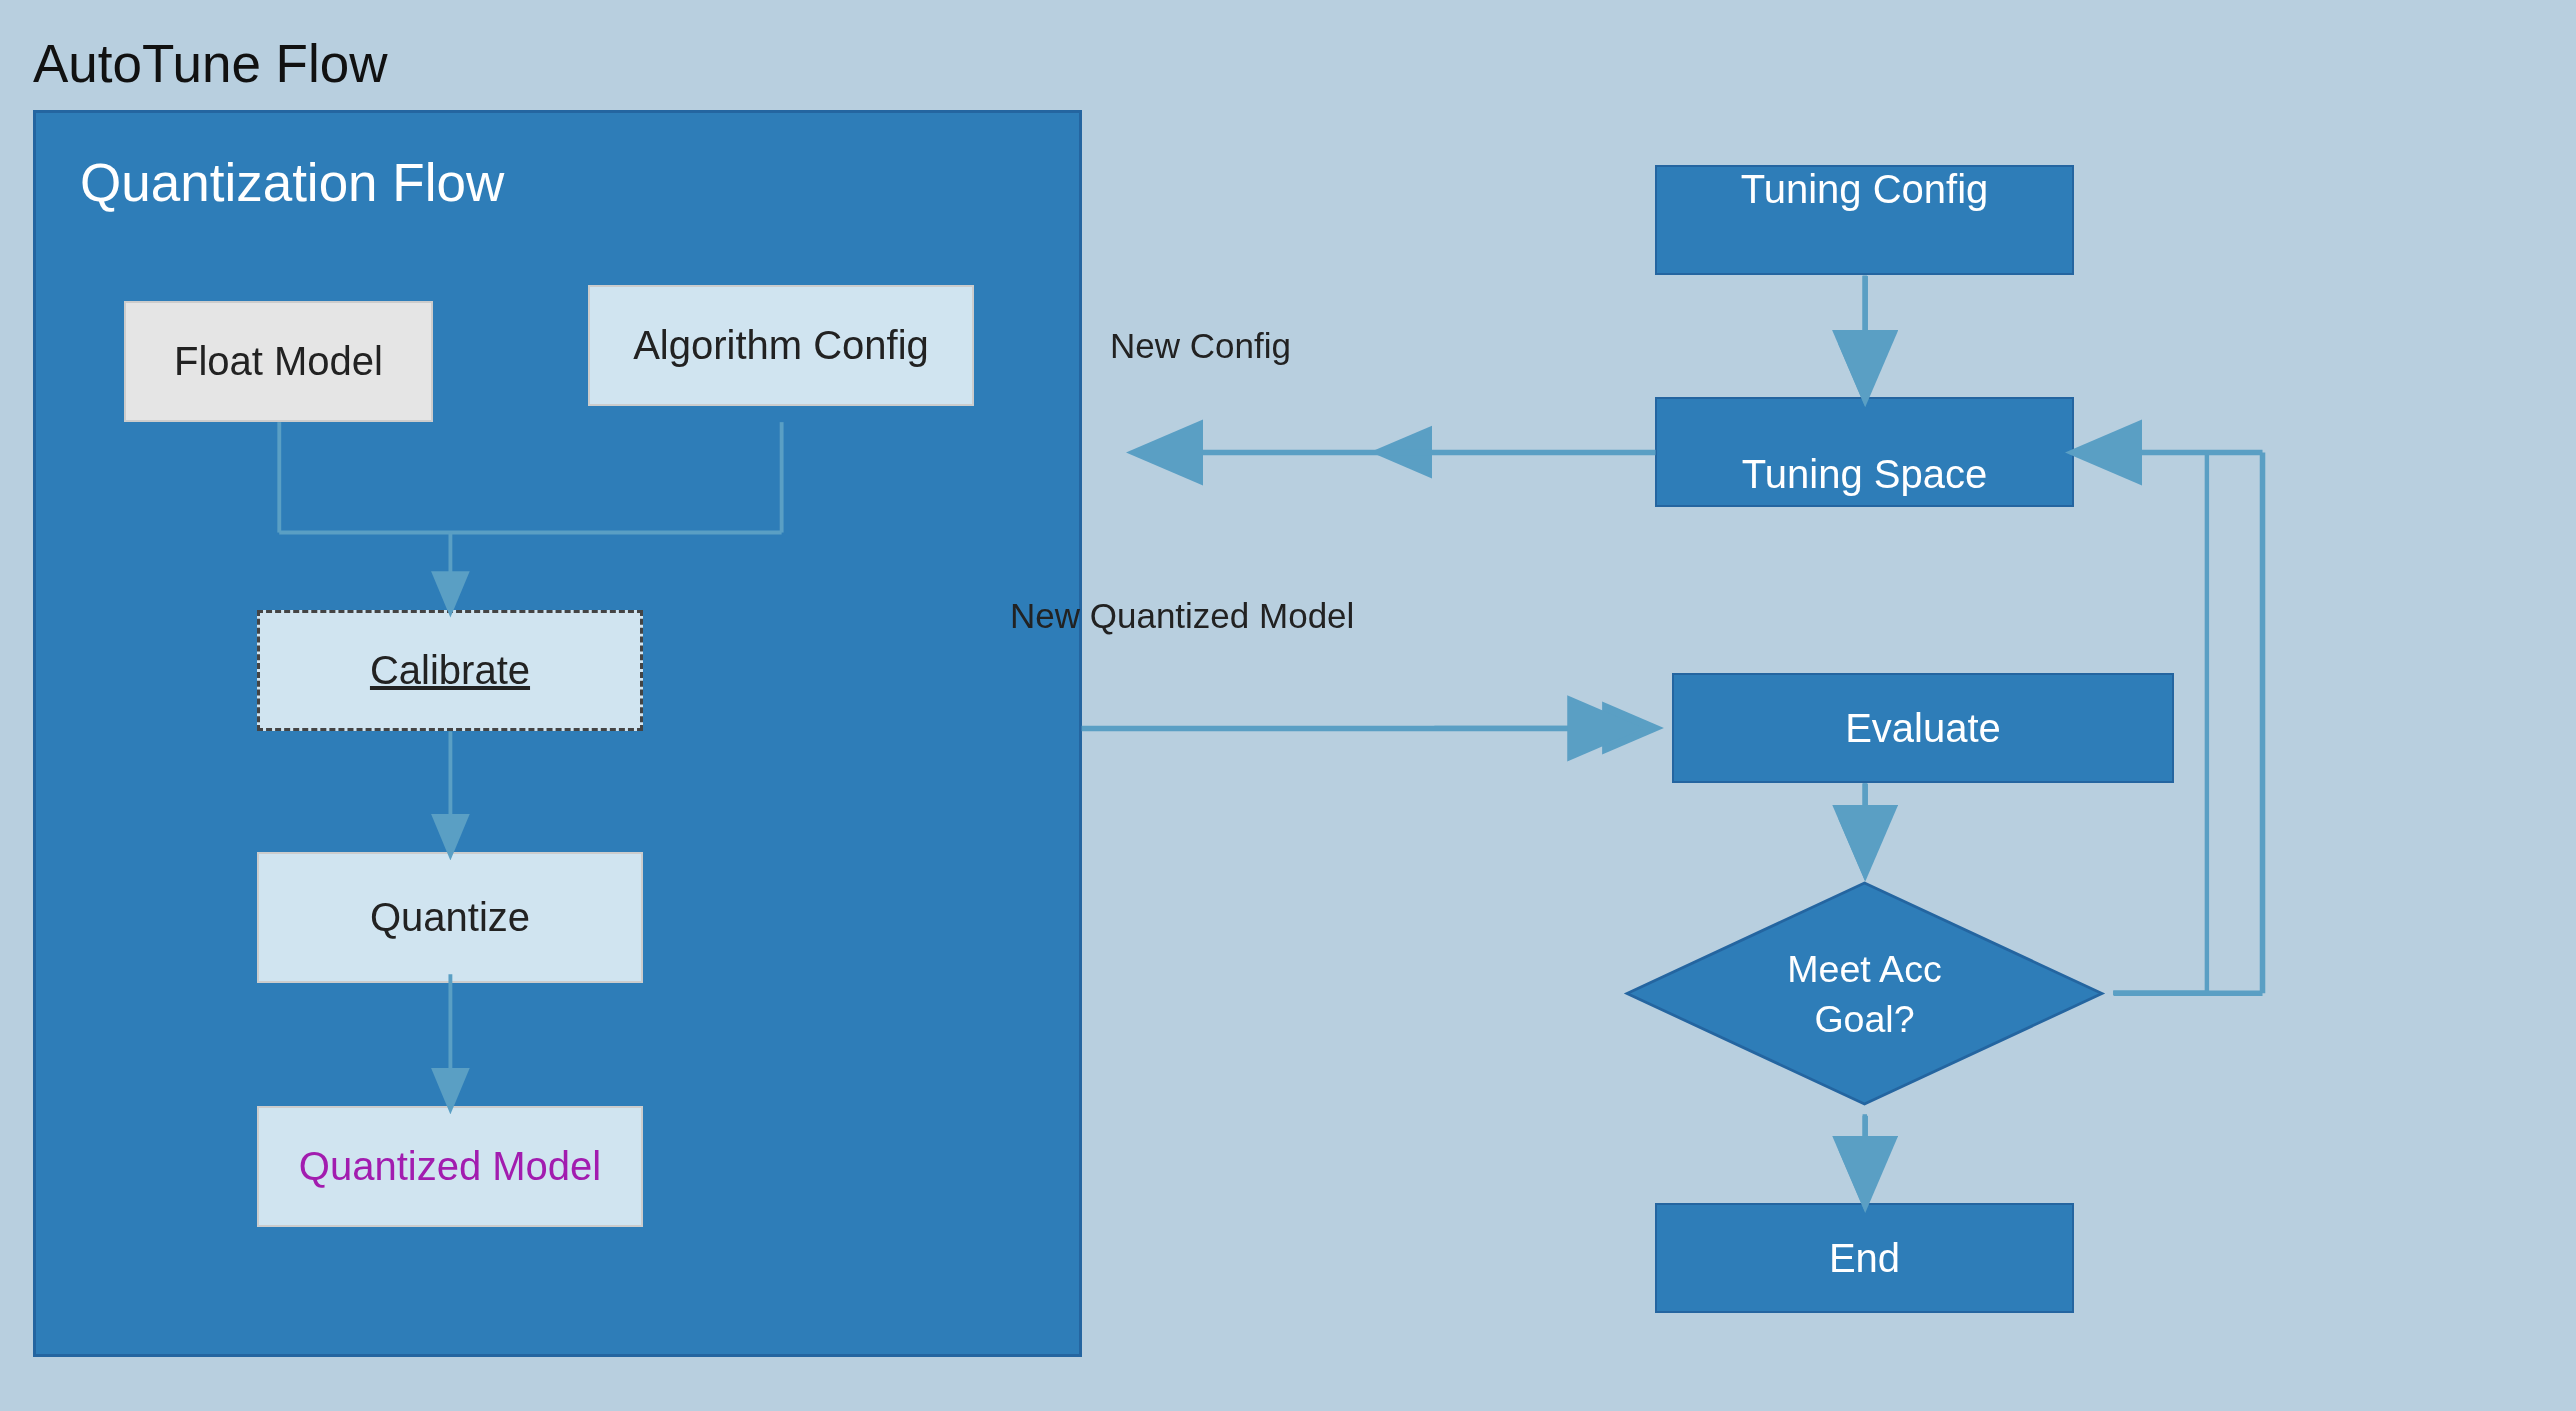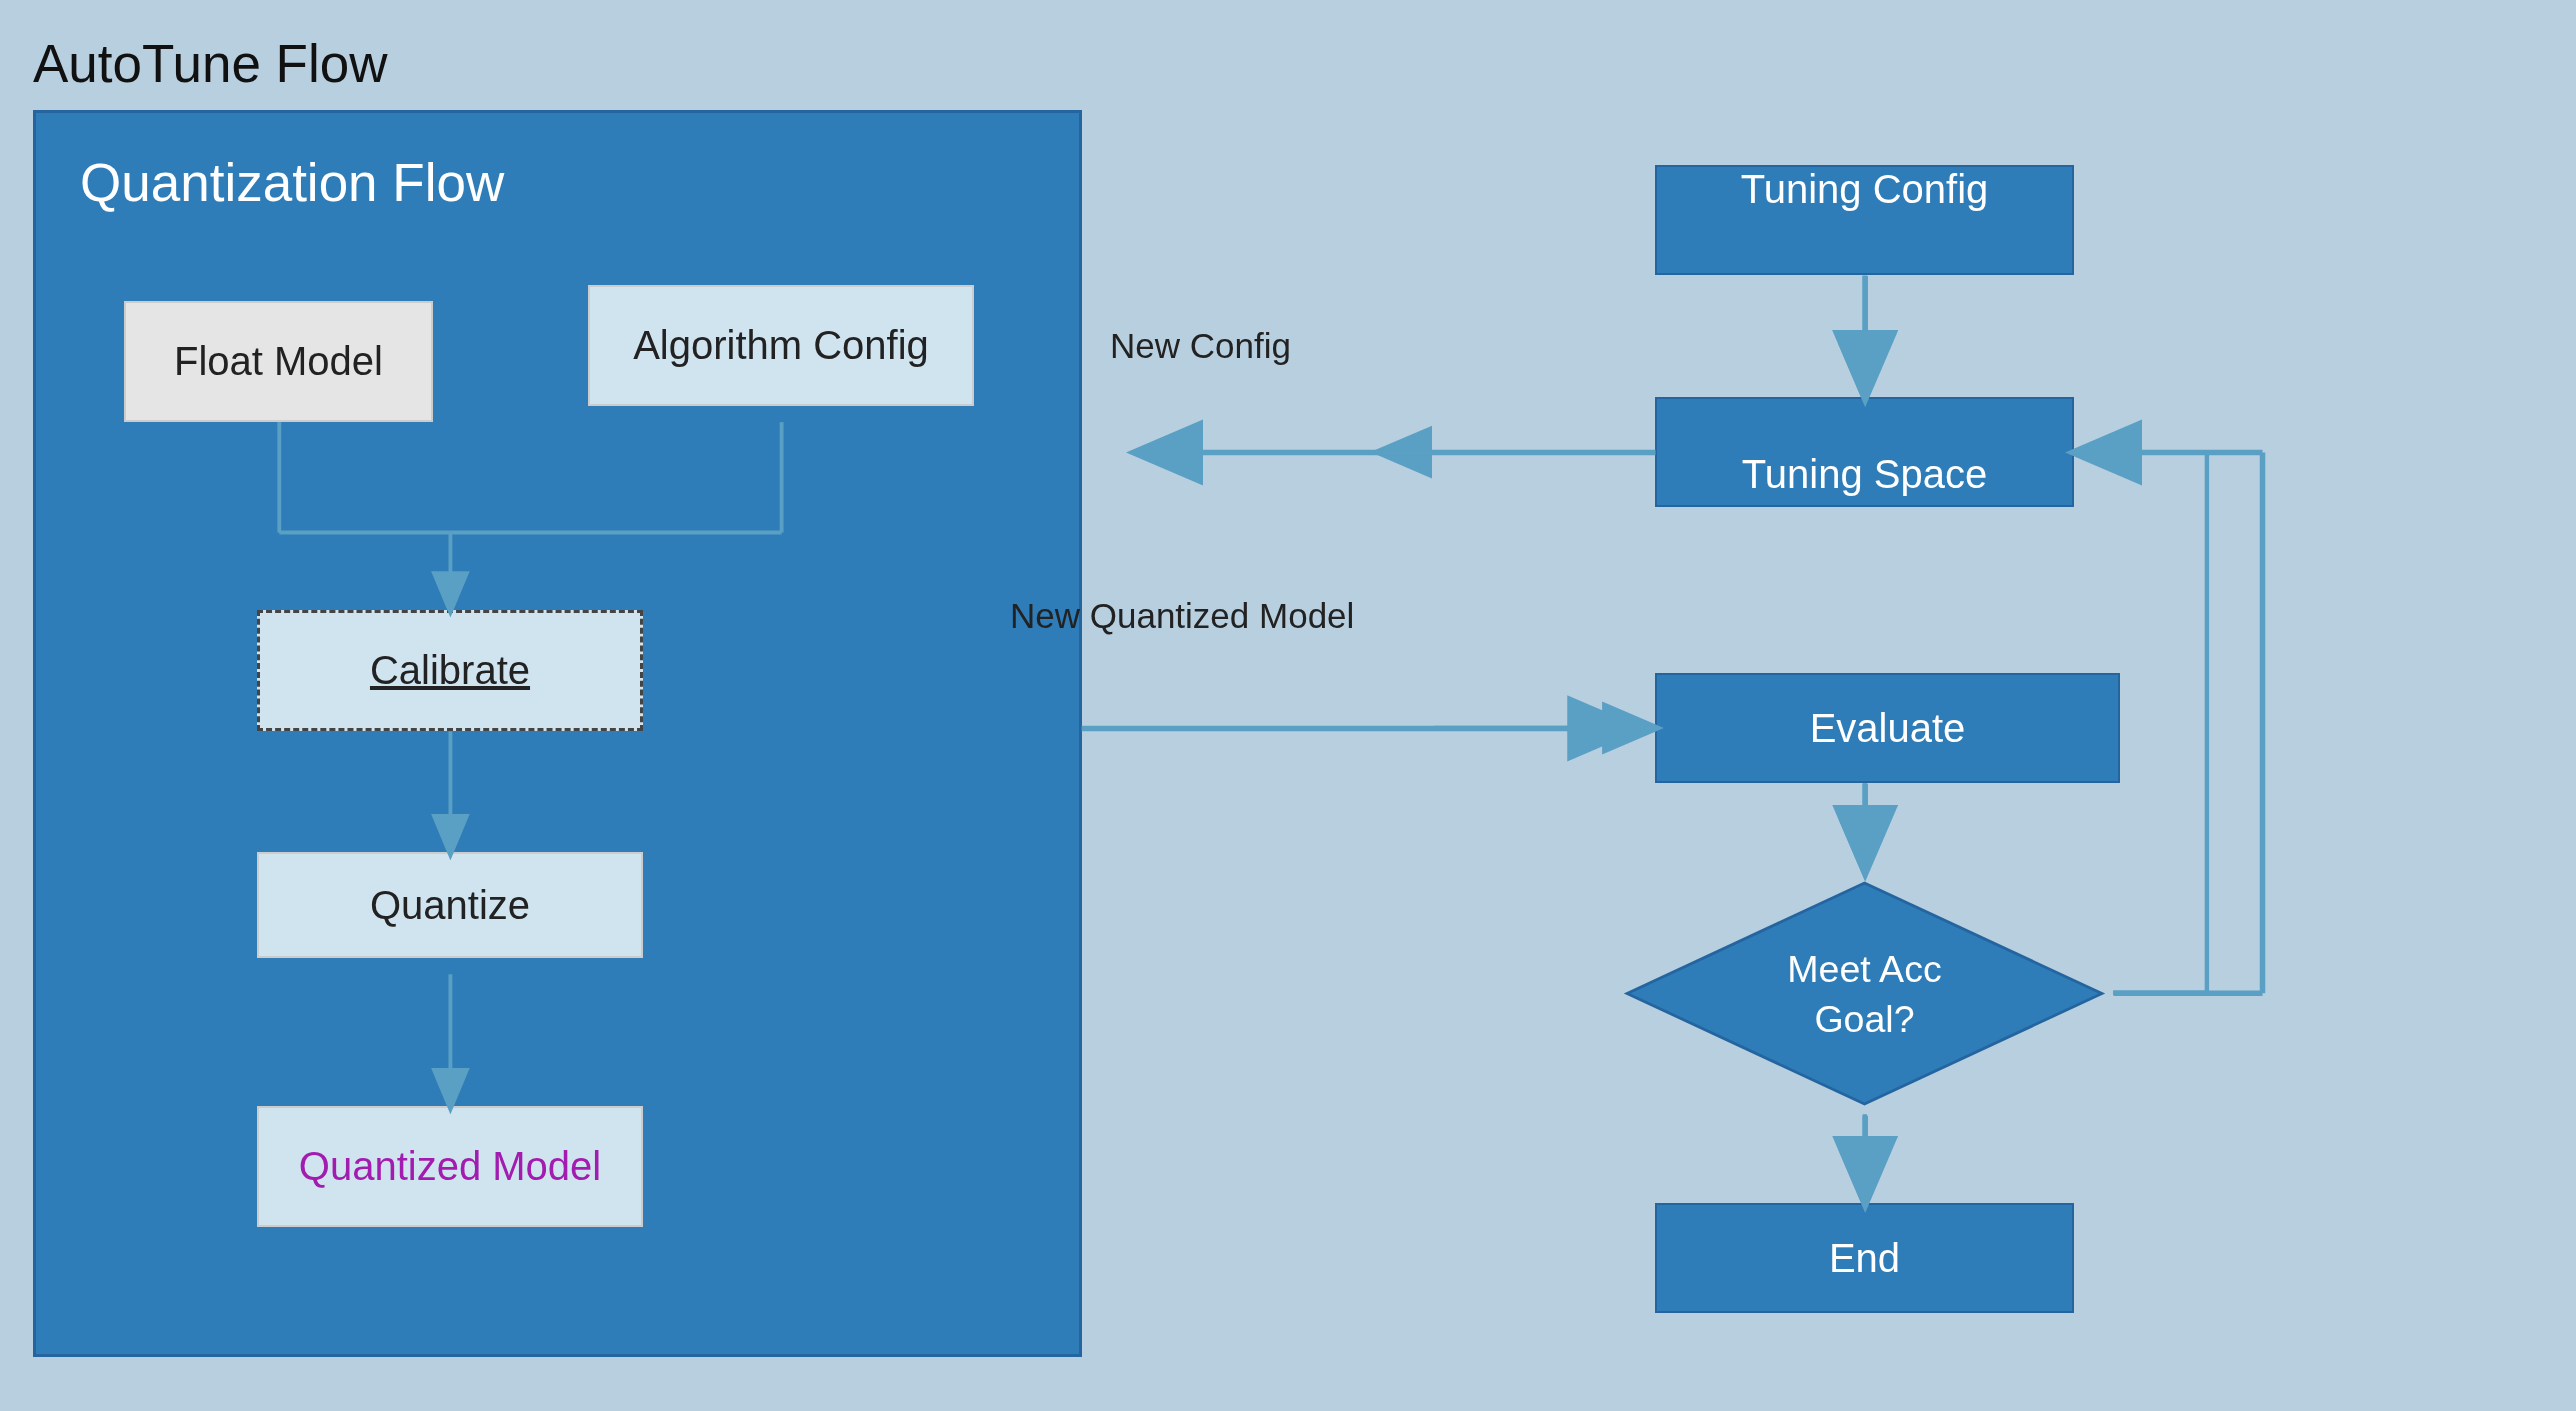--- a/index.html
+++ b/index.html
@@ -99,21 +99,21 @@
       color: #222;
       text-decoration: underline;
     }
 
     
     .quantize-box {
       position: absolute;
       top: 739px;
       left: 221px;
       width: 386px;
-      height: 106px;
+      height: 131px;
       background: #d0e4f0;
       border: 2.2px solid #ccc;
       display: flex;
       align-items: center;
       justify-content: center;
     }
 
     .quantize-label {
       font-size: 40px;
       color: #222;
@@ -192,22 +192,22 @@
     .tuning-space-label {
       font-size: 40px;
       color: #fff;
       margin-top: 45px;
     }
 
     
     .evaluate-box {
       position: absolute;
       top: 563px;
-      left: 331px;
-      width: 465px;
+      left: 348px;
+      width: 502px;
       height: 110px;
       background: #2e7db8;
       border: 2.2px solid #2465a0;
       display: flex;
       align-items: center;
       justify-content: center;
     }
 
     .evaluate-label {
       font-size: 40px;

